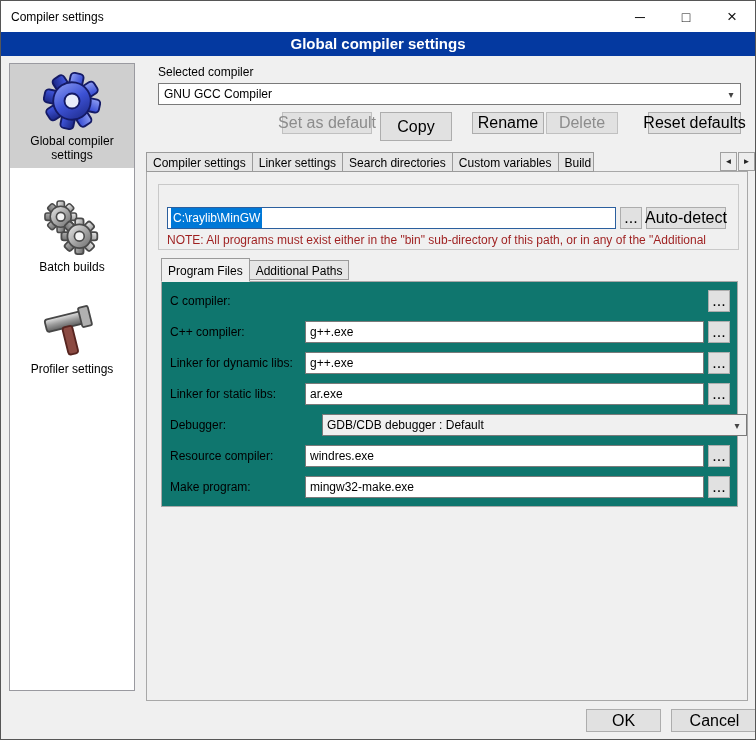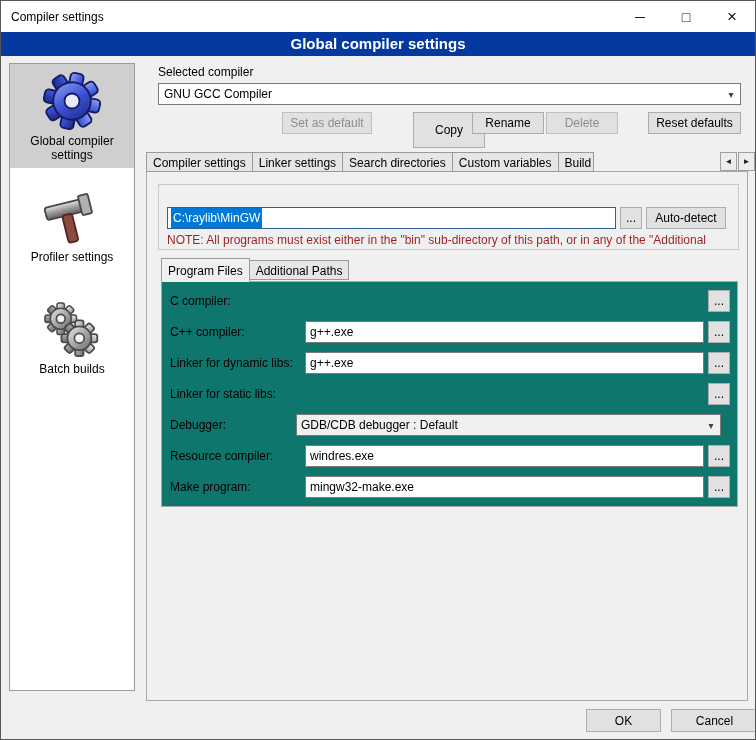--- a/index.html
+++ b/index.html
@@ -19,21 +19,21 @@
   
   .sidebar {position:absolute; left:8px; top:62px; width:126px; height:628px; background:#fff;
             border:1px solid #9a9aa0; box-sizing:border-box; overflow:hidden;}
   .side-item {text-align:center; padding:5px 2px 6px; cursor:default;}
   .side-item.selected {background:#cfcfcf;}
   .side-item svg {display:block; margin:2px auto 3px;}
   .side-label {font-size:12px; line-height:14px;}
   .side-item + .side-item {margin-top:14px;}
   
   .btn {position:absolute; box-sizing:border-box; background:#e1e1e1; border:1px solid #adadad;
-        display:flex; align-items:center; justify-content:center; font-size:12px; cursor:default; white-space:nowrap;}
+        display:flex; align-items:center; justify-content:center; font-size:16px; cursor:default; white-space:nowrap;}
   .btn.disabled {color:#8c8c8c; border-color:#c0c0c0;}
   .combo {position:absolute; box-sizing:border-box; background:#fff; border:1px solid #7a7a7a;
           display:flex; align-items:center; padding-left:5px; overflow:hidden;}
   .combo .arrow {margin-left:auto; width:18px; text-align:center; color:#444; font-size:10px; flex:none;}
   
   .lbl {position:absolute;}
   .main-panel {position:absolute; left:145px; top:170px; width:602px; height:530px;
                border:1px solid #a8a8a8; box-sizing:border-box; background:#f0f0f0;}
   
   .tabstrip {position:absolute; left:145px; top:147px; width:570px; height:24px;
@@ -57,21 +57,21 @@
   .inner-tabstrip {position:absolute; left:160px; top:257px; width:400px; height:24px;
                    display:flex; align-items:center; z-index:3;}
   .inner-panel {position:absolute; left:160px; top:280px; width:577px; height:226px;
                 border:1px solid #a8a8a8; box-sizing:border-box; background:#0f766e;}
   .frow {position:absolute; left:0; width:100%; height:22px;}
   .flabel {position:absolute; left:8px; top:4px; white-space:nowrap;}
   .finput {position:absolute; left:143px; top:0; width:399px; height:22px; background:#fff;
            border:1px solid #7a7a7a; box-sizing:border-box; line-height:20px; padding-left:4px;
            overflow:hidden; white-space:nowrap; cursor:text;}
   .fbrowse {left:546px; top:0; width:22px; height:22px;}
-  .fcombo {position:absolute; left:134px; top:0; width:425px; height:22px; background:#f0f0f0;
+  .fcombo {position:absolute; left:160px; top:0; width:425px; height:22px; background:#f0f0f0;
            border:1px solid #7a7a7a; box-sizing:border-box; display:flex; align-items:center;
            padding-left:4px; overflow:hidden; cursor:default;}
   .fcombo .arrow {margin-left:auto; width:18px; text-align:center; color:#444; font-size:10px; flex:none;}
   
   .footer-btn {height:23px;}
 </style>
 </head>
 <body>
 
 <svg width="0" height="0" style="position:absolute" aria-hidden="true">
@@ -121,49 +121,49 @@
   <div class="header">Global compiler settings</div>
 
   <div class="sidebar">
     <div class="side-item selected">
       <svg width="60" height="60" viewBox="0 0 64 64">
         <use href="#gearShape" fill="url(#gradBlue)" stroke="#141a66" stroke-width="2" transform="rotate(12 32 32)"></use>
         <circle cx="32" cy="32" r="8" fill="#e8ecfa" stroke="#141a66" stroke-width="2"></circle>
       </svg>
       <div class="side-label">Global compiler settings</div>
     </div>
+    <div class="side-item" style="margin-top:24px">
+      <svg width="58" height="58" viewBox="0 0 64 64">
+        <use href="#gearShape" fill="url(#gradGray)" stroke="#4a4a4a" stroke-width="3" transform="translate(1,1) scale(0.58)"></use>
+        <circle cx="19.6" cy="19.6" r="4.8" fill="#f4f4f4" stroke="#4a4a4a" stroke-width="1.8"></circle>
+        <use href="#gearShape" fill="url(#gradGray)" stroke="#4a4a4a" stroke-width="3" transform="translate(19,20) scale(0.66)"></use>
+        <circle cx="40.1" cy="41.1" r="5.4" fill="#f4f4f4" stroke="#4a4a4a" stroke-width="1.8"></circle>
+      </svg>
+      <div class="side-label">Batch builds</div>
+    </div>
     <div class="side-item">
       <svg width="58" height="58" viewBox="0 0 64 64">
         <g transform="rotate(-14 32 32)">
           <rect x="5" y="14" width="42" height="14" rx="3" fill="url(#gradSteel)" stroke="#474747" stroke-width="2"></rect>
           <rect x="44" y="10" width="11" height="22" rx="2" fill="#b0b0b0" stroke="#474747" stroke-width="2"></rect>
           <rect x="22" y="27" width="11" height="31" rx="3" fill="#8b4a42" stroke="#56241f" stroke-width="2"></rect>
         </g>
       </svg>
       <div class="side-label">Profiler settings</div>
     </div>
-    <div class="side-item" style="margin-top:24px">
-      <svg width="58" height="58" viewBox="0 0 64 64">
-        <use href="#gearShape" fill="url(#gradGray)" stroke="#4a4a4a" stroke-width="3" transform="translate(1,1) scale(0.58)"></use>
-        <circle cx="19.6" cy="19.6" r="4.8" fill="#f4f4f4" stroke="#4a4a4a" stroke-width="1.8"></circle>
-        <use href="#gearShape" fill="url(#gradGray)" stroke="#4a4a4a" stroke-width="3" transform="translate(19,20) scale(0.66)"></use>
-        <circle cx="40.1" cy="41.1" r="5.4" fill="#f4f4f4" stroke="#4a4a4a" stroke-width="1.8"></circle>
-      </svg>
-      <div class="side-label">Batch builds</div>
-    </div>
   </div>
 
   <div class="lbl" style="left:157px; top:64px;">Selected compiler</div>
   <div class="combo" style="left:157px; top:82px; width:583px; height:22px;">
     <span>GNU GCC Compiler</span>
     <span class="arrow">▾</span>
   </div>
 
   <div class="btn disabled" style="left:281px; top:111px; width:90px; height:22px;">Set as default</div>
-  <div class="btn" style="left:412px; top:111px; width:72px; height:36px;">Copy</div>
+  <div class="btn" style="left:379px; top:111px; width:72px; height:29px;">Copy</div>
   <div class="btn" style="left:471px; top:111px; width:72px; height:22px;">Rename</div>
   <div class="btn disabled" style="left:545px; top:111px; width:72px; height:22px;">Delete</div>
   <div class="btn" style="left:647px; top:111px; width:93px; height:22px;">Reset defaults</div>
 
   <div class="tabstrip">
     <div class="tab">Compiler settings</div>
     <div class="tab">Linker settings</div>
     <div class="tab">Search directories</div>
     <div class="tab">Custom variables</div>
     <div class="tab clipped">Build</div>
@@ -204,20 +204,21 @@
     </div>
 
     <div class="frow" style="top:70px">
       <span class="flabel">Linker for dynamic libs:</span>
       <div class="finput">g++.exe</div>
       <div class="btn fbrowse">...</div>
     </div>
 
     <div class="frow" style="top:101px">
       <span class="flabel">Linker for static libs:</span>
+      <div class="finput">ar.exe</div>
       <div class="btn fbrowse">...</div>
     </div>
 
     <div class="frow" style="top:132px">
       <span class="flabel">Debugger:</span>
       <div class="fcombo">
         <span>GDB/CDB debugger : Default</span>
         <span class="arrow">▾</span>
       </div>
     </div>

